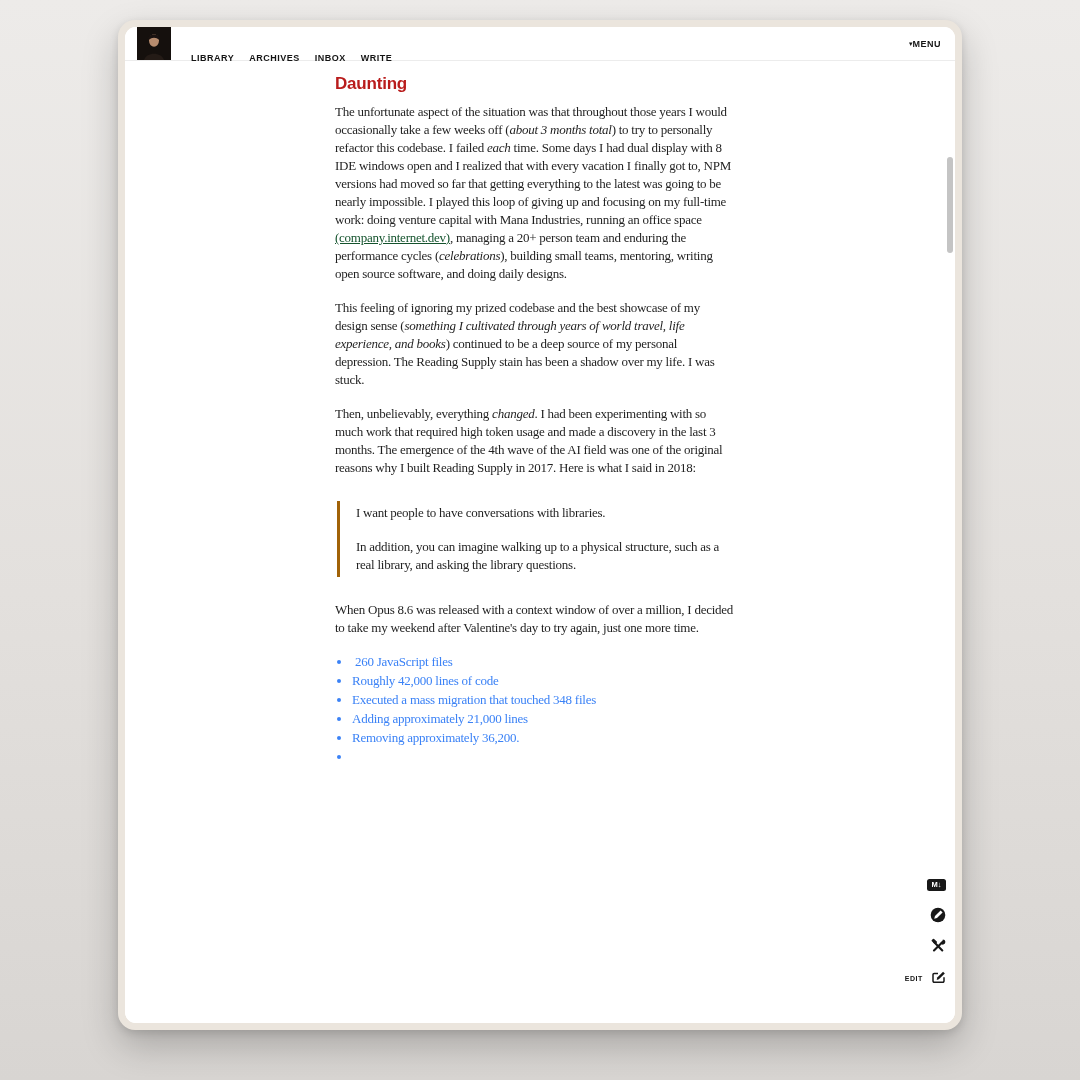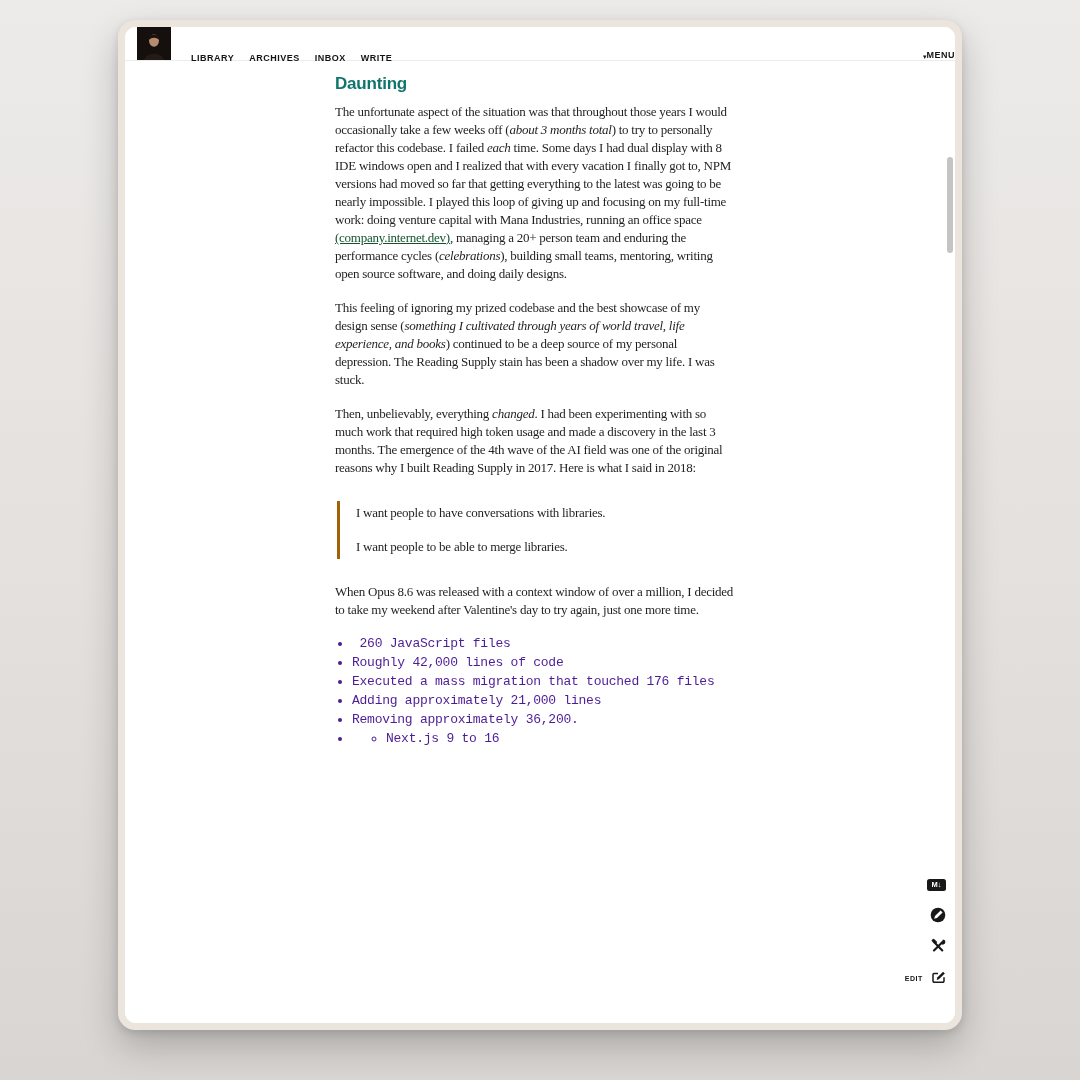--- a/index.html
+++ b/index.html
@@ -28,50 +28,50 @@
     border-bottom:1px solid #ececec; background:#fff;
   }
   .avatar{ width:34px; height:33px; margin-left:12px; flex:0 0 auto; cursor:pointer; }
   .avatar svg{ display:block; width:34px; height:33px; }
   .nav-items{ display:flex; align-items:center; margin-left:20px; gap:15px; }
   .nav-item{
     font-size:9px; font-weight:700; letter-spacing:.5px; color:#141414;
     text-decoration:none; cursor:pointer;margin-top:28px;
   }
   .menu{
-    margin-left:auto; display:flex; align-items:flex-end; 
+    margin-left:auto; margin-right:14px; display:flex; align-items:center; 
     cursor:pointer;
   }
   .menu .caret{ font-size:7px; color:#141414; line-height:1; }
   .menu .menu-label{ font-size:9px; font-weight:700; letter-spacing:.5px; color:#141414; }
 
   
   .content{ position:relative; height:calc(100% - 34px); overflow:hidden; background:#fff; }
   .article{ width:399px; margin-left:210px; padding-top:13px; }
   .article h2{
     font-family:"Liberation Sans", sans-serif; font-size:17px; font-weight:700;
-    color:#0f766e; margin-bottom:9px; letter-spacing:-.2px;
+    color:#b91c1c; margin-bottom:9px; letter-spacing:-.2px;
   }
   .article p{
     font-family:"Liberation Serif", serif; font-size:13px; line-height:18px;
     letter-spacing:-.25px; color:#1f1f1f; margin-bottom:16px;
   }
   .inline-link{ color:#14532d; text-decoration:underline; cursor:pointer; }
   blockquote{
     margin:24px 0 24px 2px; padding:3px 0 3px 16px;
     border-left:3px solid #a16207;
   }
   blockquote p{
     font-family:"Liberation Sans", sans-serif; font-size:14.6px; line-height:20px;
     letter-spacing:-.1px; color:#3b3b3b; margin-bottom:19px;
   }
   blockquote p:last-child{ margin-bottom:0; }
   .bullets{
-    font-family:Liberation Mono, monospace; font-size:13px; line-height:18.5px;
-    letter-spacing:-.25px; color:#4c1d95; padding-left:17px; list-style:disc outside;
+    font-family:Liberation Serif, serif; font-size:13px; line-height:18.5px;
+    letter-spacing:-.25px; color:#3b82f6; padding-left:17px; list-style:disc outside;
   }
   .bullets li{ margin-bottom:.5px; }
   .sub-bullets{ list-style:circle outside; padding-left:34px; }
 
   
   .scrollbar-thumb{
     position:absolute; right:2px; top:96px; width:6px; height:96px;
     background:#c4c4c4; border-radius:3px; cursor:grab;
   }
 
@@ -126,35 +126,32 @@
       <main class="content">
         <article class="article">
           <h2>Daunting</h2>
 
           <p>The unfortunate aspect of the situation was that throughout those years I would occasionally take a few weeks off (<em>about 3 months total</em>) to try to personally refactor this codebase. I failed <em>each</em> time. Some days I had dual display with 8 IDE windows open and I realized that with every vacation I finally got to, NPM versions had moved so far that getting everything to the latest was going to be nearly impossible. I played this loop of giving up and focusing on my full-time work: doing venture capital with Mana Industries, running an office space <a href="#" class="inline-link">(company.internet.dev)</a>, managing a 20+ person team and enduring the performance cycles (<em>celebrations</em>), building small teams, mentoring, writing open source software, and doing daily designs.</p>
           <p>This feeling of ignoring my prized codebase and the best showcase of my design sense (<em>something I cultivated through years of world travel, life experience, and books</em>) continued to be a deep source of my personal depression. The Reading Supply stain has been a shadow over my life. I was stuck.</p>
           <p>Then, unbelievably, everything <em>changed</em>. I had been experimenting with so much work that required high token usage and made a discovery in the last 3 months. The emergence of the 4th wave of the AI field was one of the original reasons why I built Reading Supply in 2017. Here is what I said in 2018:</p>
 
           <blockquote>
             <p>I want people to have conversations with libraries.</p>
-            <p>I want people to be able to merge libraries.</p>
+            <p>In addition, you can imagine walking up to a physical structure, such as a real library, and asking the library questions.</p>
           </blockquote>
 
           <p>When Opus 8.6 was released with a context window of over a million, I decided to take my weekend after Valentine's day to try again, just one more time.</p>
 
           <ul class="bullets">
             <li><span>&nbsp;260 JavaScript files</span></li>
             <li><span>Roughly 42,000 lines of code</span></li>
-            <li><span>Executed a mass migration that touched 176 files</span></li>
+            <li><span>Executed a mass migration that touched 348 files</span></li>
             <li><span>Adding approximately 21,000 lines</span></li>
             <li><span>Removing approximately 36,200.</span></li>
             <li>
-              <ul class="sub-bullets">
-                <li><span>Next.js 9 to 16</span></li>
-              </ul>
             </li>
           </ul>
         </article>
 
         <div class="scrollbar-thumb"></div>
 
         <div class="action-col">
           <button class="act">
             <span class="md-badge">M↓</span>
           </button>

